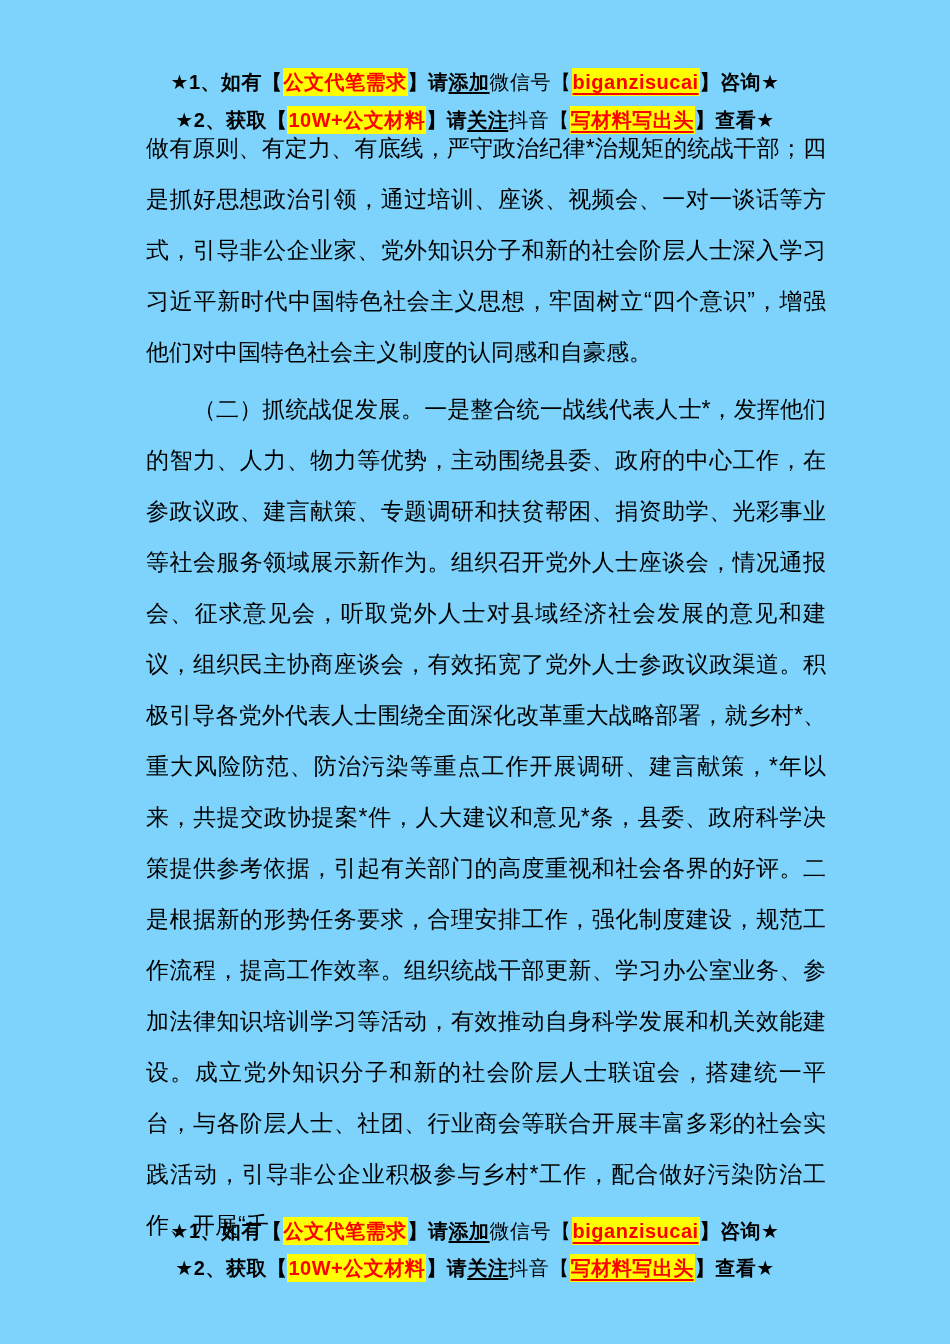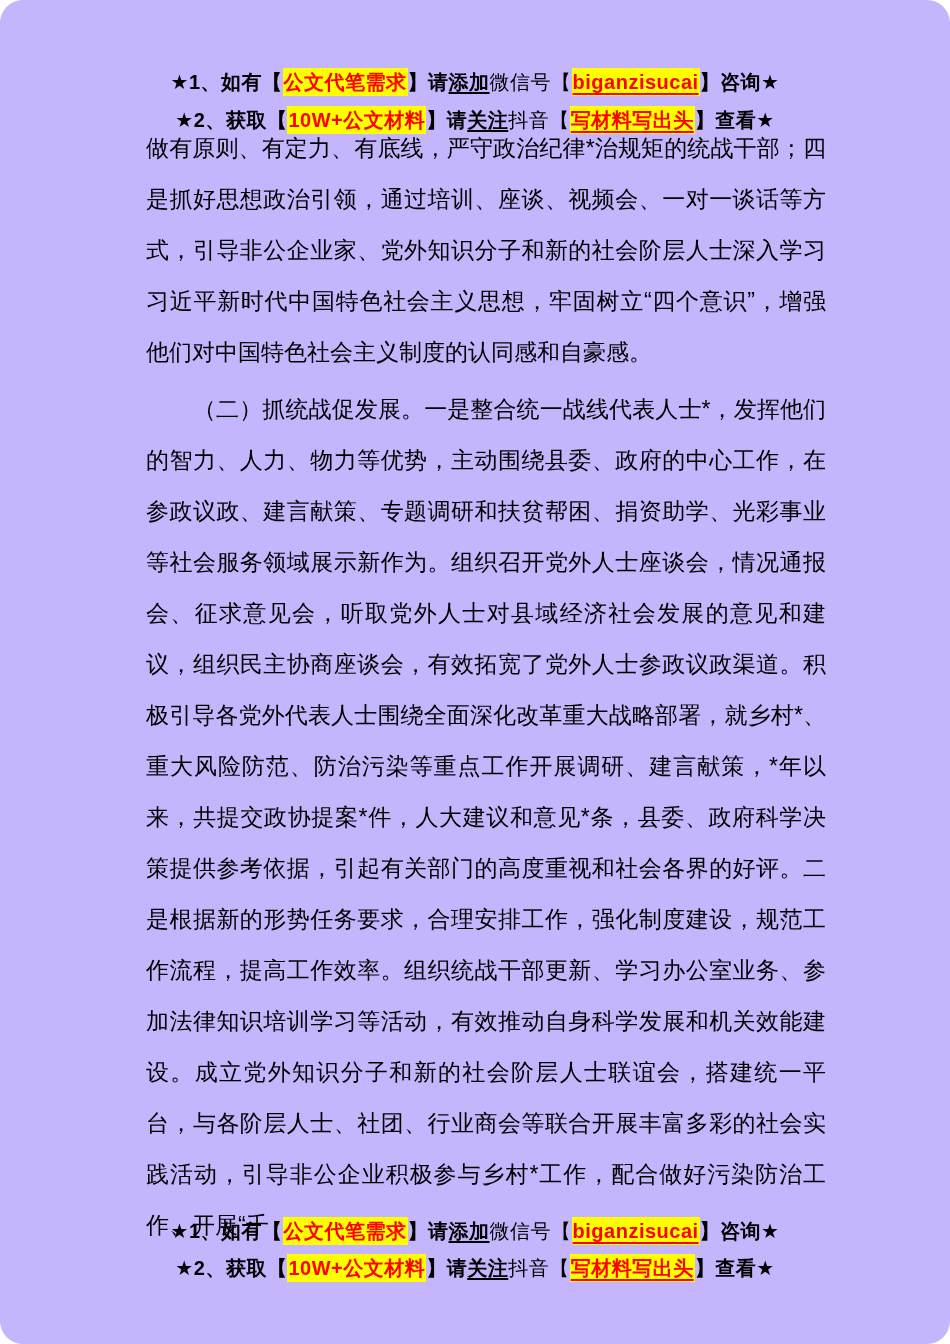--- a/index.html
+++ b/index.html
@@ -6,22 +6,21 @@
   body {
     width: 950px; height: 1344px;
     background: #ffffff;
     font-family: "Liberation Sans", "DejaVu Sans", sans-serif;
     color: #000000;
     overflow: hidden;
   }
   .page {
     position: relative;
     width: 950px; height: 1344px;
-    background: #c4b5fd;
-    border-radius: 23px;
+    background: #7dd3fc;
   }
   
   .notice {
     position: absolute; left: 0; right: 0;
     text-align: center;
     font-size: 20px;
     line-height: 38px;
     color: #000000;
     letter-spacing: 0.5px;
     white-space: nowrap;

